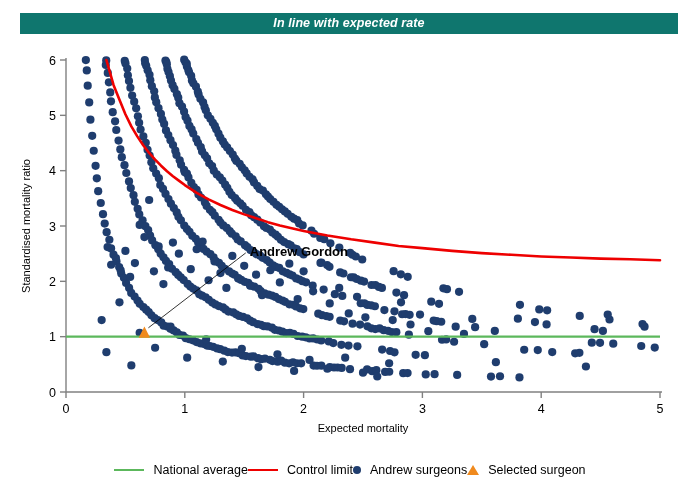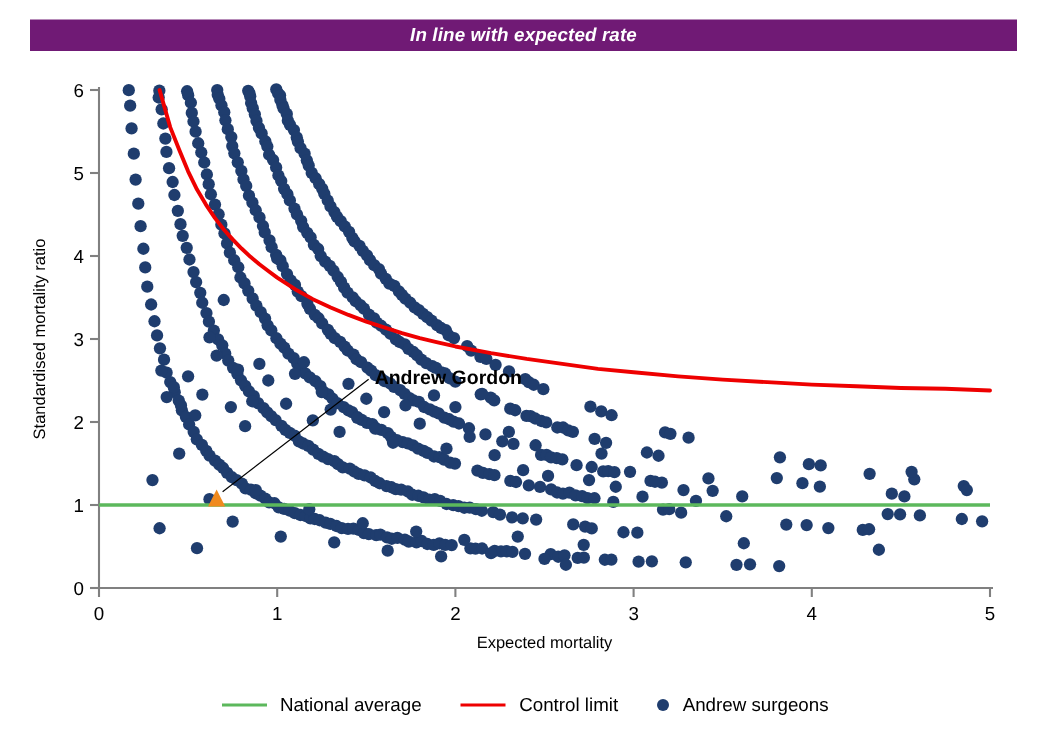--- a/index.html
+++ b/index.html
@@ -19,21 +19,21 @@
     width: 700px;
     height: 500px;
   }
   
   #title-banner {
     position: absolute;
     left: 20px;
     top: 13px;
     width: 658px;
     height: 21px;
-    background: #701a75;
+    background: #0f766e;
     display: flex;
     align-items: center;
     justify-content: center;
   }
   #title-banner .title-text {
     color: #ffffff;
     font-size: 12.5px;
     font-weight: bold;
     font-style: italic;
     letter-spacing: 0.1px;
@@ -86,21 +86,20 @@
   
   #legend {
     position: absolute;
     left: 0;
     top: 455px;
     width: 700px;
     height: 30px;
     display: flex;
     align-items: center;
     justify-content: center;
-    gap: 26px;
     text-align: right;
   }
   .legend-item {
     display: flex;
     align-items: center;
     gap: 9px;
   }
   .legend-item .lbl {
     font-size: 12.5px;
     color: #000000;
@@ -775,15 +774,19 @@
         <span class="lbl">National average</span>
       </div>
       <div class="legend-item">
         <span class="swatch-line" style="border-top-color: rgb(238, 0, 0);"></span>
         <span class="lbl">Control limit</span>
       </div>
       <div class="legend-item">
         <span class="swatch-dot" style="background: rgb(31, 61, 110);"></span>
         <span class="lbl">Andrew surgeons</span>
       </div>
+      <div class="legend-item">
+        <span class="swatch-tri" style="border-bottom: 10px solid rgb(240, 138, 30);"></span>
+        <span class="lbl">Selected surgeon</span>
+      </div>
     </div>
 
 </div>
 
 </body></html>

